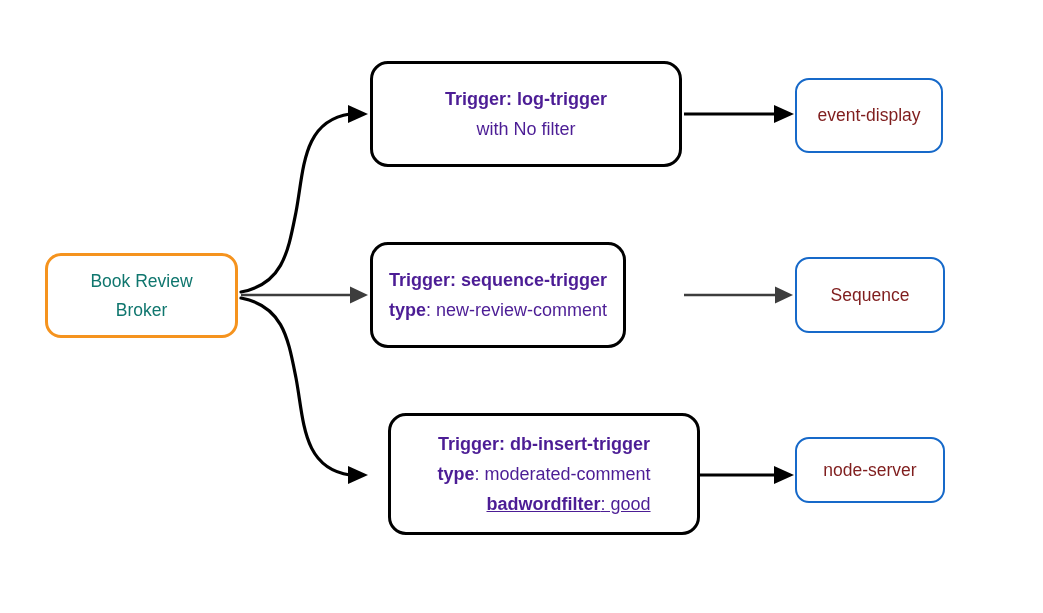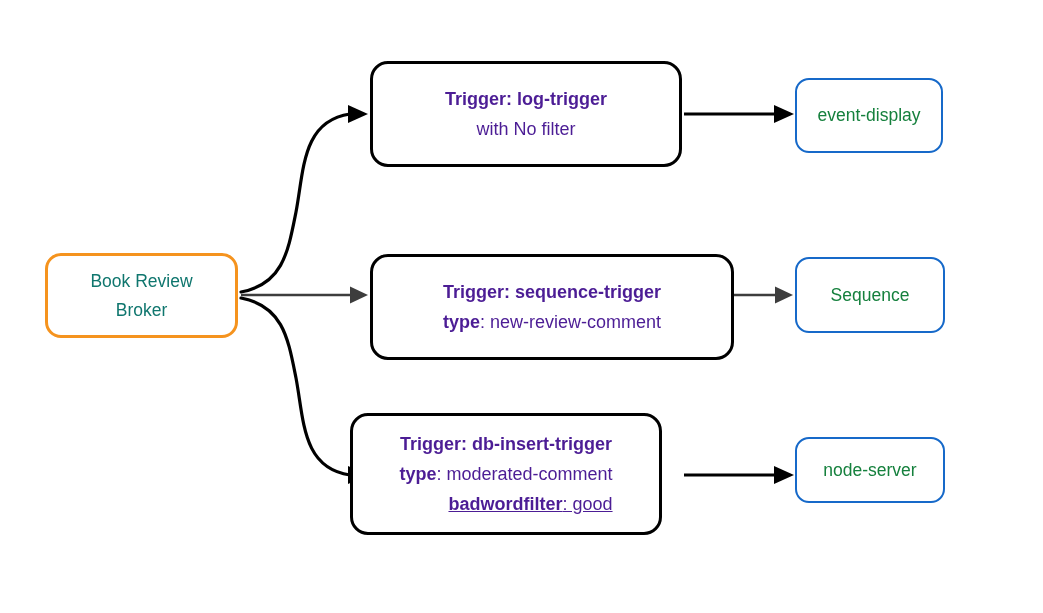--- a/index.html
+++ b/index.html
@@ -26,21 +26,21 @@
   }
   .broker-box {
     border:3px solid #F5931E;
     border-radius:16px;
     color:#0f766e;
     font-size:17.5px;
   }
   .sink {
     border:2.5px solid #1669C9;
     border-radius:14px;
-    color:#15803d;
+    color:#7f1d1d;
     font-size:17.5px;
   }
   .label { text-align:center; }
   .label .line { line-height:30px; }
   .broker-box .line, .sink .line { line-height:29px; }
   .shrink { display:inline-block; }
   .shrink .line { text-align:center; }
   .shrink .line.right { text-align:right;text-decoration:underline; }
   b { font-weight:700; }
 </style>
@@ -79,32 +79,32 @@
 
   <div class="node trigger" style="left:370px; top:61px; width:312px; height:106px;">
     <div class="label">
       <div class="line">
         <b>Trigger: log-trigger</b>
       </div>
       <div class="line">with No filter</div>
     </div>
   </div>
 
-  <div class="node trigger" style="left:370px; top:254px; width:364px; height:106px;">
+  <div class="node trigger" style="left:370px; top:242px; width:256px; height:106px;">
     <div class="label">
       <div class="line">
         <b>Trigger: sequence-trigger</b>
       </div>
       <div class="line">
         <b>type</b><span>: new-review-comment</span>
       </div>
     </div>
   </div>
 
-  <div class="node trigger" style="left:350px; top:413px; width:312px; height:122px;">
+  <div class="node trigger" style="left:388px; top:413px; width:312px; height:122px;">
     <div class="label shrink">
       <div class="line">
         <b>Trigger: db-insert-trigger</b>
       </div>
       <div class="line">
         <b>type</b><span>: moderated-comment</span>
       </div>
       <div class="line right">
         <b>badwordfilter</b><span>: good</span>
       </div>

